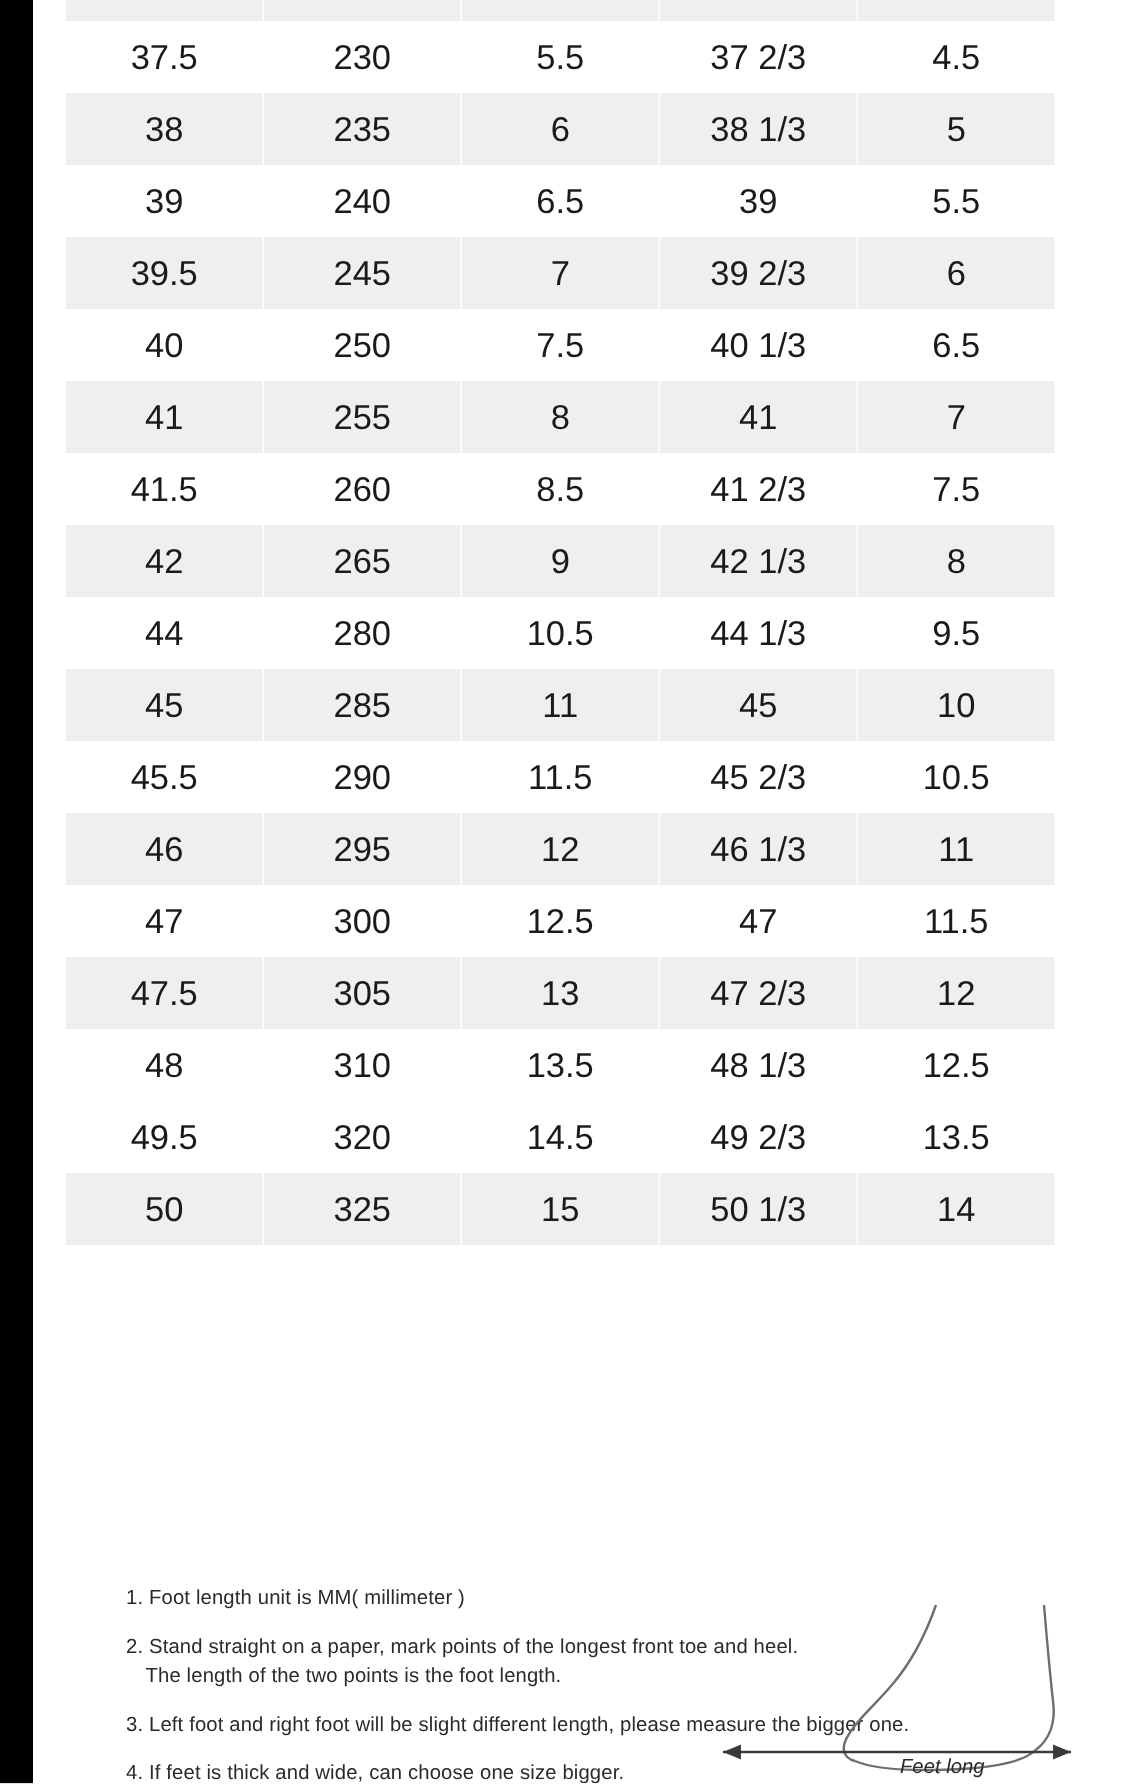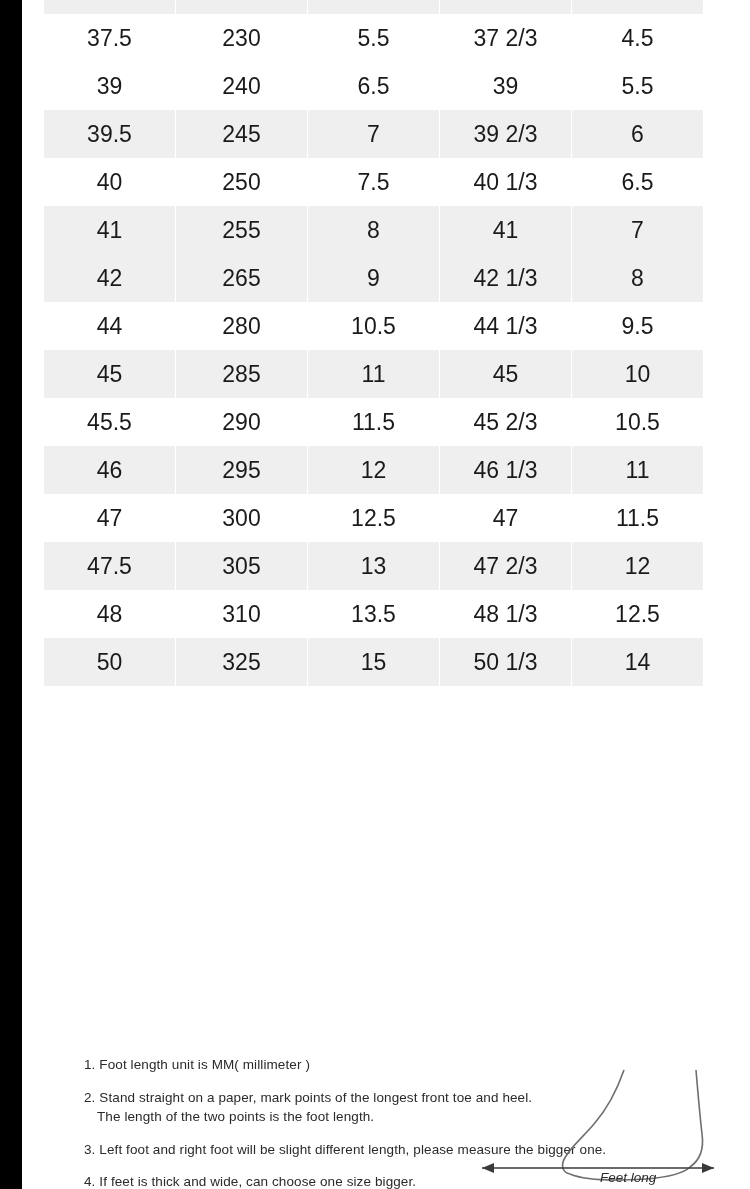--- a/index.html
+++ b/index.html
@@ -147,20 +147,27 @@
             </td>
         </tr>
 
         <tr class="odd">
           <td>37.5</td>
           <td>230</td>
           <td>5.5</td>
           <td>37 2/3</td>
           <td>4.5</td>
         </tr>
+        <tr class="even">
+          <td>38</td>
+          <td>235</td>
+          <td>6</td>
+          <td>38 1/3</td>
+          <td>5</td>
+        </tr>
         <tr class="odd">
           <td>39</td>
           <td>240</td>
           <td>6.5</td>
           <td>39</td>
           <td>5.5</td>
         </tr>
         <tr class="even">
           <td>39.5</td>
           <td>245</td>
@@ -175,20 +182,27 @@
           <td>40 1/3</td>
           <td>6.5</td>
         </tr>
         <tr class="even">
           <td>41</td>
           <td>255</td>
           <td>8</td>
           <td>41</td>
           <td>7</td>
         </tr>
+        <tr class="odd">
+          <td>41.5</td>
+          <td>260</td>
+          <td>8.5</td>
+          <td>41 2/3</td>
+          <td>7.5</td>
+        </tr>
         <tr class="even">
           <td>42</td>
           <td>265</td>
           <td>9</td>
           <td>42 1/3</td>
           <td>8</td>
         </tr>
         <tr class="odd">
           <td>44</td>
           <td>280</td>
@@ -230,20 +244,27 @@
           <td>13</td>
           <td>47 2/3</td>
           <td>12</td>
         </tr>
         <tr class="odd">
           <td>48</td>
           <td>310</td>
           <td>13.5</td>
           <td>48 1/3</td>
           <td>12.5</td>
+        </tr>
+        <tr class="odd">
+          <td>49.5</td>
+          <td>320</td>
+          <td>14.5</td>
+          <td>49 2/3</td>
+          <td>13.5</td>
         </tr>
         <tr class="even">
           <td>50</td>
           <td>325</td>
           <td>15</td>
           <td>50 1/3</td>
           <td>14</td>
         </tr>
         <tr class="tail">
           <td></td>

